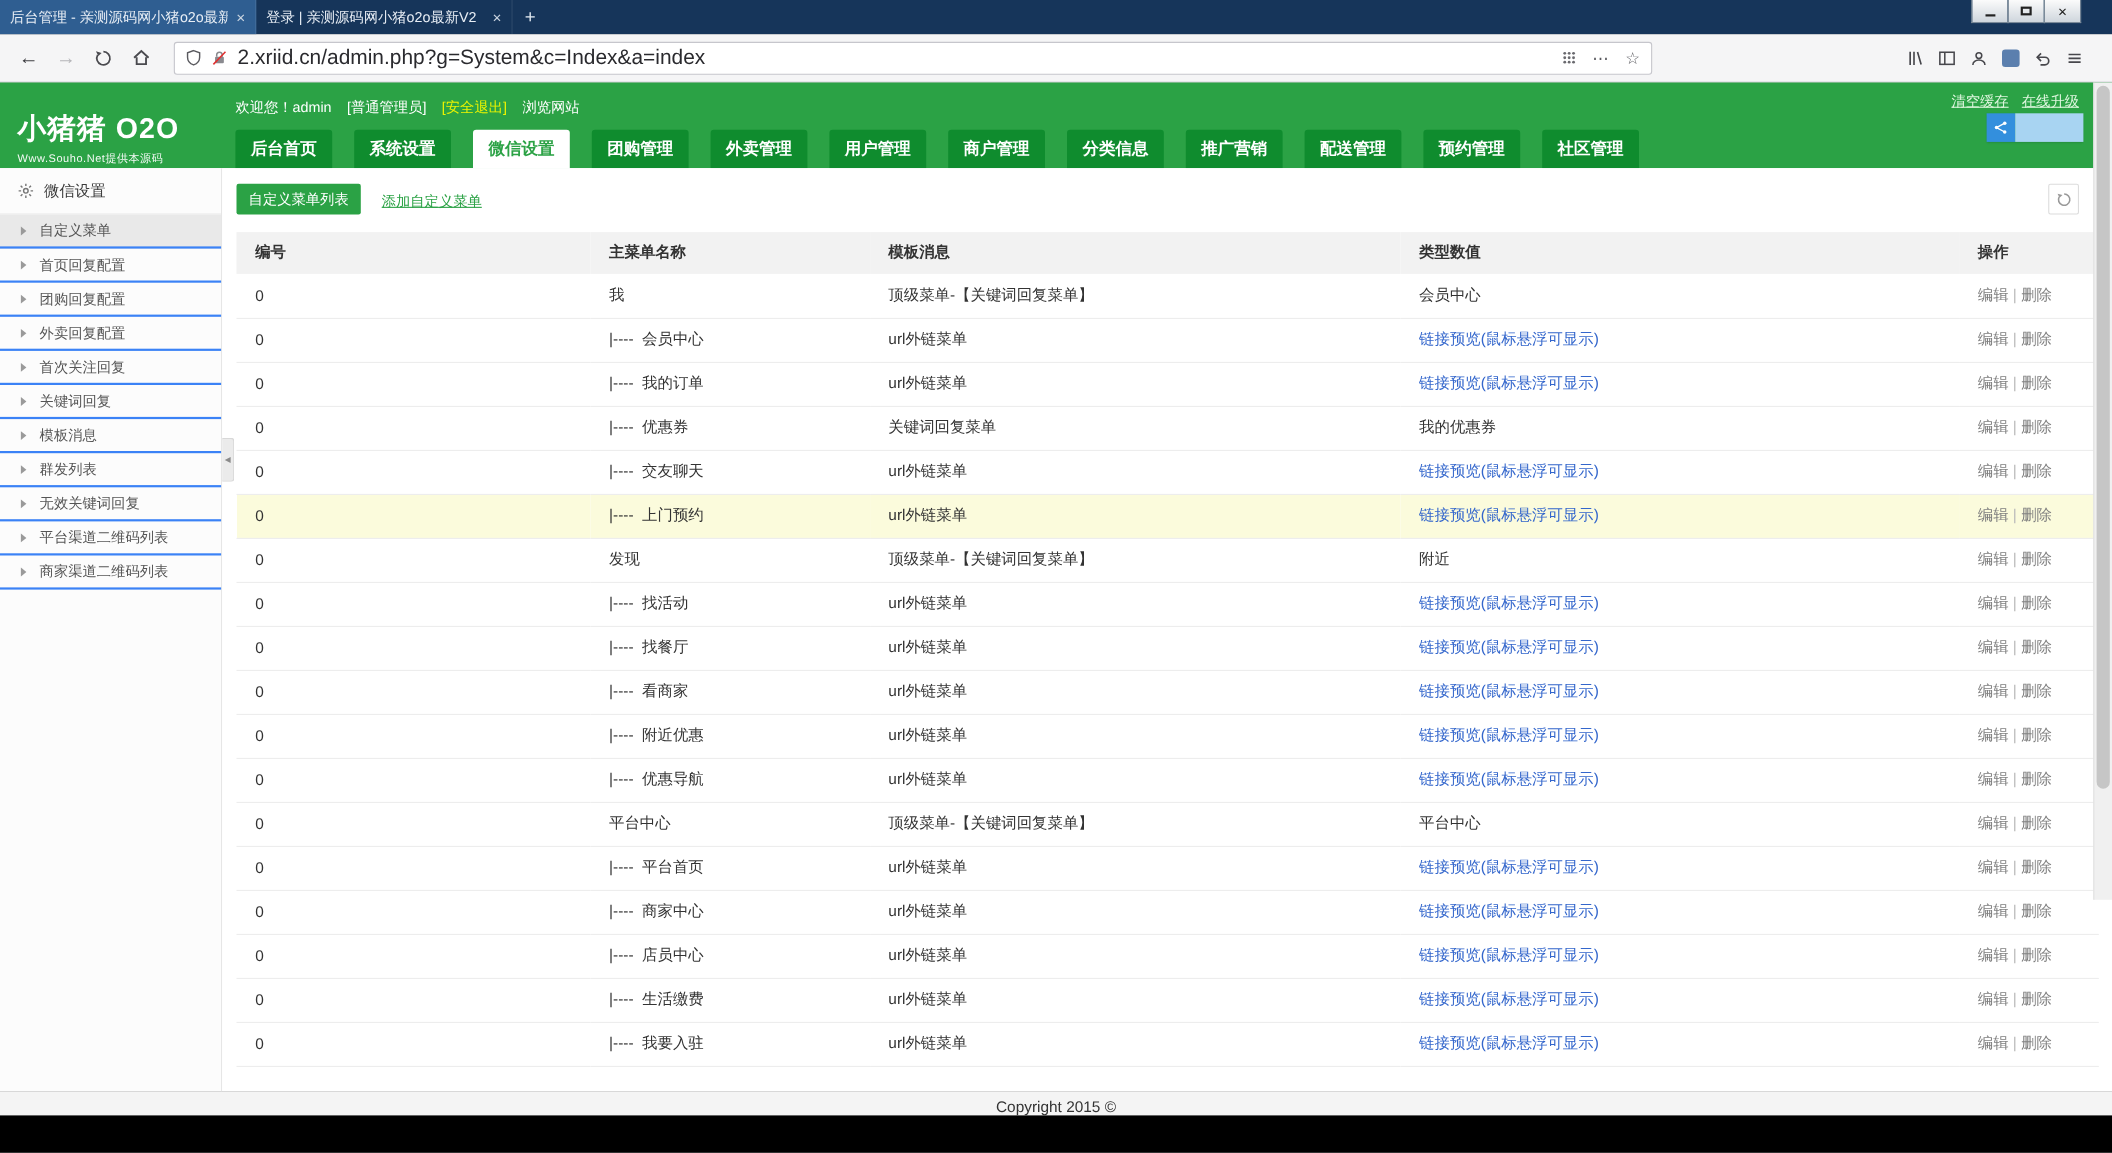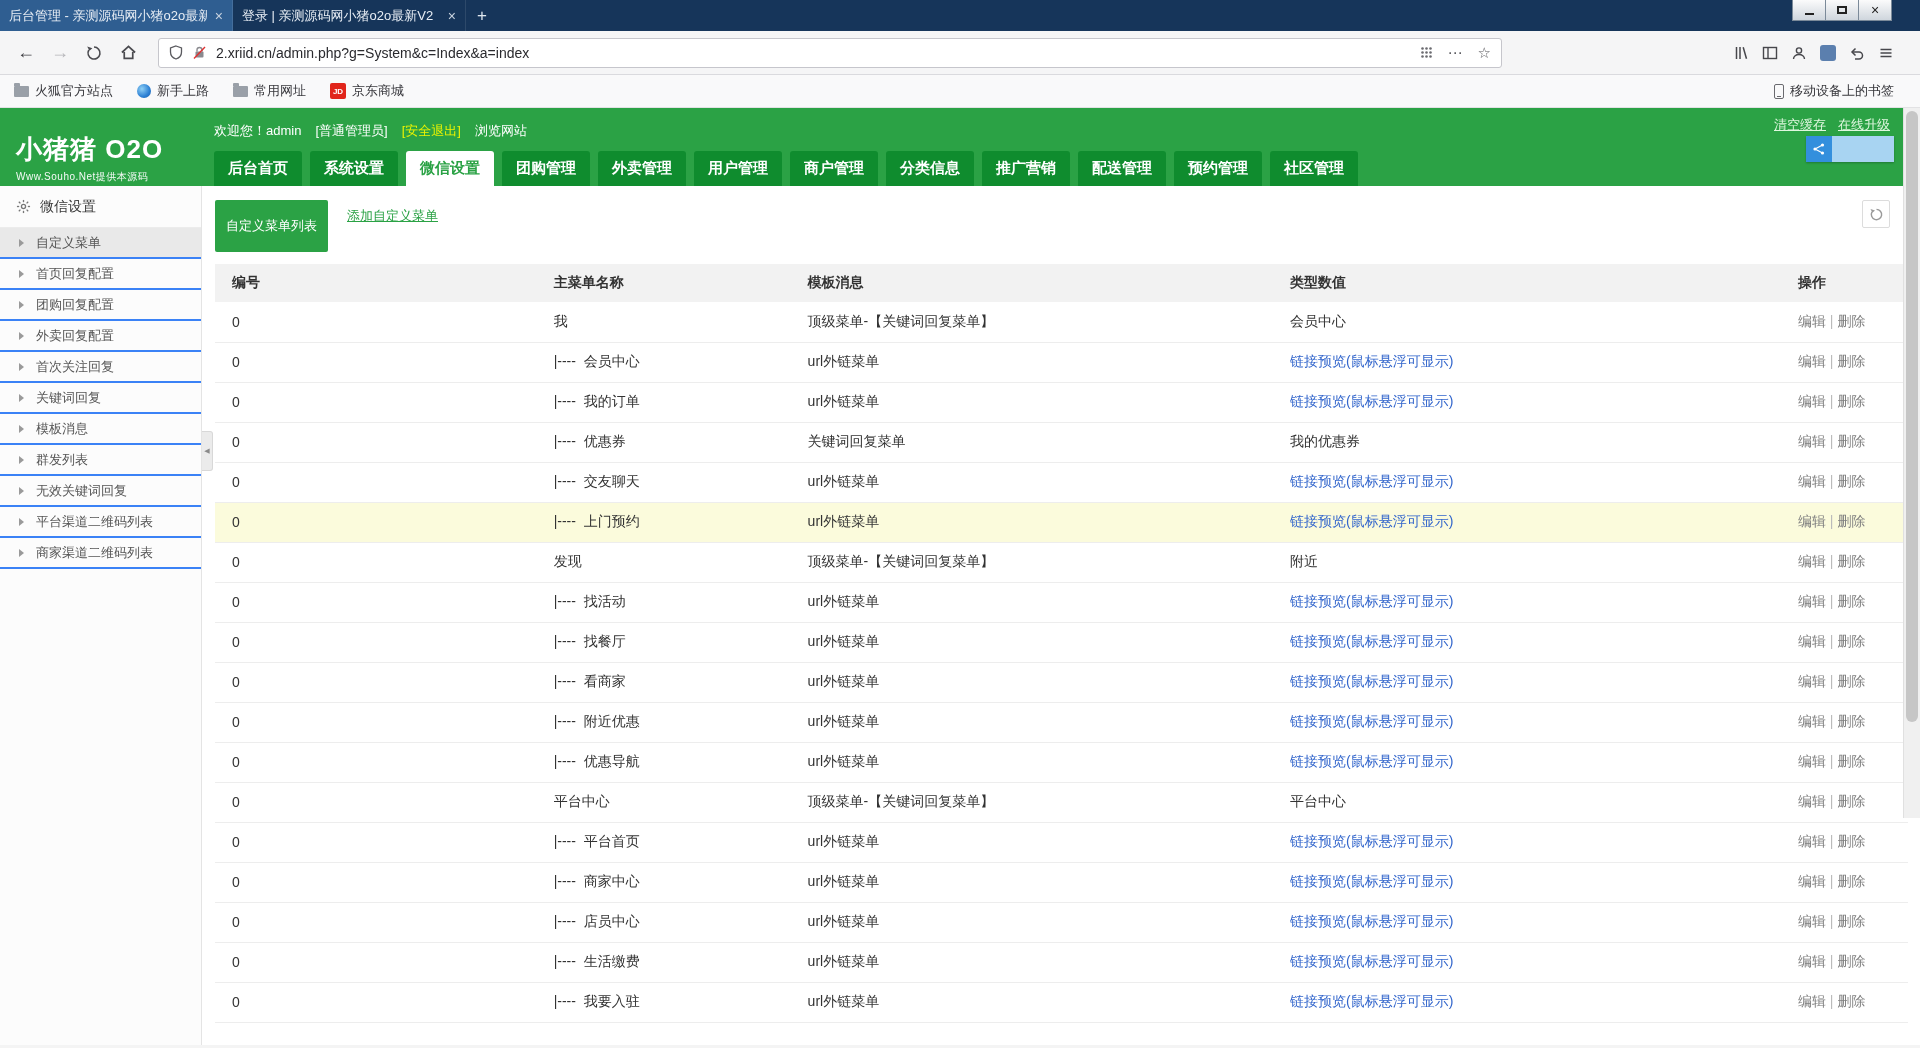--- a/index.html
+++ b/index.html
@@ -19,21 +19,21 @@
   .win-btn { width:34px; height:21px; border:1px solid #7b8a99; border-top:none; background:linear-gradient(#fbfbfb,#cfd6dd); display:flex; align-items:center; justify-content:center; margin-left:-1px; }
   .wc-min { width:9px; height:2px; background:#222; margin-top:8px; }
   .wc-max { width:10px; height:8px; border:2px solid #222; }
   .wc-x { font-size:14px; color:#222; line-height:1; }
 
   
   .navbar { height:44px; background:#f5f5f6; display:flex; align-items:center; padding:0 10px; gap:2px; flex:0 0 auto; border-bottom:1px solid #dadade; }
   .nav-btn { width:32px; height:32px; display:flex; align-items:center; justify-content:center; color:#3f3f43; font-size:18px; border-radius:3px; }
   .nav-btn.disabled { color:#b6b6ba; }
   .urlbar { width:1344px; height:30px; margin-left:12px; background:#fff; border:1px solid #c6c6cc; border-radius:3px; display:flex; align-items:center; padding:0 10px; gap:9px; }
-  .url-text { flex:1; font-size:14px; color:#2a2a2e; white-space:nowrap; overflow:hidden; }
+  .url-text { flex:1; font-size:19px; color:#2a2a2e; white-space:nowrap; overflow:hidden; }
   .urlbar-icons { display:flex; align-items:center; gap:15px; color:#5a5a5f; font-size:15px; }
   .u-ic, .r-ic { display:flex; align-items:center; justify-content:center; }
   .nav-right { margin-left:auto; display:flex; align-items:center; gap:13px; padding-right:16px; color:#47474c; }
   .ext-btn { width:16px; height:16px; background:#5b7fae; border-radius:3px; }
 
   
   .bookmarksbar { height:33px; background:#f9f9fa; display:flex; align-items:center; gap:24px; padding:0 14px; font-size:13px; color:#38383d; flex:0 0 auto; border-bottom:1px solid #e2e2e4; }
   .bm { display:flex; align-items:center; gap:6px; }
   .bm-right { margin-left:auto; padding-right:12px; display:flex; align-items:center; gap:6px; }
   .ic-folder { width:15px; height:11px; background:#9aa0a8; border-radius:1px; position:relative; display:inline-block; }
@@ -50,35 +50,35 @@
   .logo-block { position:absolute; left:16px; top:24px; color:#fff; }
   .logo-title { font-size:26px; font-weight:bold; letter-spacing:1px; }
   .logo-sub { font-size:10px; margin-top:3px; opacity:.95; letter-spacing:.5px; }
   .welcome-row { position:absolute; left:214px; top:14px; font-size:13px; color:#fff; display:flex; gap:14px; }
   .logout-link { color:#ecf400; }
   .cache-links { position:absolute; right:30px; top:8px; display:flex; gap:12px; font-size:13px; }
   .cache-links span { color:#dff7df; text-decoration:underline; }
   .ext-badge { position:absolute; right:26px; top:28px; display:flex; height:26px; box-shadow:0 1px 2px rgba(0,0,0,.25); }
   .ext-badge-icon { width:26px; background:#338fdd; display:flex; align-items:center; justify-content:center; }
   .ext-badge-body { width:62px; background:#a8d4f2; }
-  .admin-tabs { position:absolute; left:214px; bottom:0; display:flex; gap:8px;border-radius:12px; }
+  .admin-tabs { position:absolute; left:214px; bottom:0; display:flex; gap:20px;border-radius:12px; }
   .admin-tab { height:35px; padding:0 14px; display:flex; align-items:center; background:#0f8c2e; color:#fff; font-size:15px; font-weight:bold; border-radius:3px 3px 0 0; }
   .admin-tab.active { background:#fff; color:#2ba245; }
 
   .page-body { display:flex; flex:0 0 auto; background:#fff; position:relative; }
   .sidebar { width:202px; flex:0 0 auto; background:#fcfcfc; border-right:1px solid #e4e4e4; }
   .side-header { height:42px; display:flex; align-items:center; gap:9px; padding-left:16px; font-size:14px; color:#3a3a3a; border-bottom:1px solid #ececec; }
   .side-item { height:31px; display:flex; align-items:center; padding-left:36px; font-size:13px; color:#555; border-bottom:2px solid #3b82f6; position:relative; }
   .side-item::before { content:''; position:absolute; left:19px; top:50%; margin-top:-4px; border-left:5px solid #9a9a9a; border-top:4px solid transparent; border-bottom:4px solid transparent; }
   .side-item.active { background:#e9e9e9; }
   .collapse-handle { position:absolute; left:202px; top:245px; width:11px; height:40px; background:#ebebeb; border:1px solid #d8d8d8; border-left:none; border-radius:0 3px 3px 0; display:flex; align-items:center; justify-content:center; font-size:7px; color:#8a8a8a; z-index:3; }
 
   .main { flex:1; background:#fff; padding:14px 12px 22px 13px; min-width:0; }
   .toolbar { display:flex; align-items:flex-start; margin-bottom:12px; }
-  .btn-list { background:#2ba245; color:#fff; font-size:13px; padding:17px 11px; border-radius:2px; }
+  .btn-list { background:#2ba245; color:#fff; font-size:13px; padding:5px 11px; border-radius:2px; }
   .btn-add { color:#2ba245; font-size:13px; padding:7px 11px; margin-left:8px;text-decoration:underline; }
   .btn-refresh { margin-left:auto; margin-right:18px; width:28px; height:28px; border:1px solid #dcdcdc; border-radius:2px; display:flex; align-items:center; justify-content:center; }
 
   table.menu-table { width:100%; border-collapse:collapse; table-layout:fixed; }
   .menu-table th { background:#f2f2f2; text-align:left; font-size:14px; color:#333; font-weight:bold; height:38px; padding-left:17px; }
   .menu-table td { height:40px; font-size:14px; color:#333; padding-left:17px; border-bottom:1px solid #ededed; white-space:nowrap; overflow:hidden; }
   .menu-table td.col-name { white-space:pre; }
   tr.hl td { background:#fbfbdc; }
   .val-link { color:#3366cc; }
   .act-link { color:#808080; }
@@ -204,44 +204,20 @@
           </svg>
       </span>
       <span class="r-ic">
         <svg width="16" height="16" viewBox="0 0 16 16">
             <path d="M2.5 4.5 H13.5 M2.5 8 H13.5 M2.5 11.5 H13.5" stroke="#47474c" stroke-width="1.5"></path>
           </svg>
       </span>
     </div>
   </div>
 
-  <div class="bookmarksbar">
-    <div class="tab-strip bookmarks-list" style="display:flex;gap:24px;align-items:center;">
-        <div class="bm">
-          <span class="ic-folder"></span>
-          <span class="bm-label">火狐官方站点</span>
-        </div>
-        <div class="bm">
-          <span class="ic-globe"></span>
-          <span class="bm-label">新手上路</span>
-        </div>
-        <div class="bm">
-          <span class="ic-folder"></span>
-          <span class="bm-label">常用网址</span>
-        </div>
-        <div class="bm">
-          <span class="ic-jd">JD</span>
-          <span class="bm-label">京东商城</span>
-        </div>
-      </div>
-    <div class="bm bm-right">
-      <span class="ic-phone"></span>
-      <span>移动设备上的书签</span>
-    </div>
-  </div>
 
   <div class="page">
 
     <div class="green-header">
       <div class="logo-block">
         <div class="logo-title">小猪猪 O2O</div>
         <div class="logo-sub">Www.Souho.Net提供本源码</div>
       </div>
       <div class="welcome-row">
         <span>欢迎您！admin</span>

